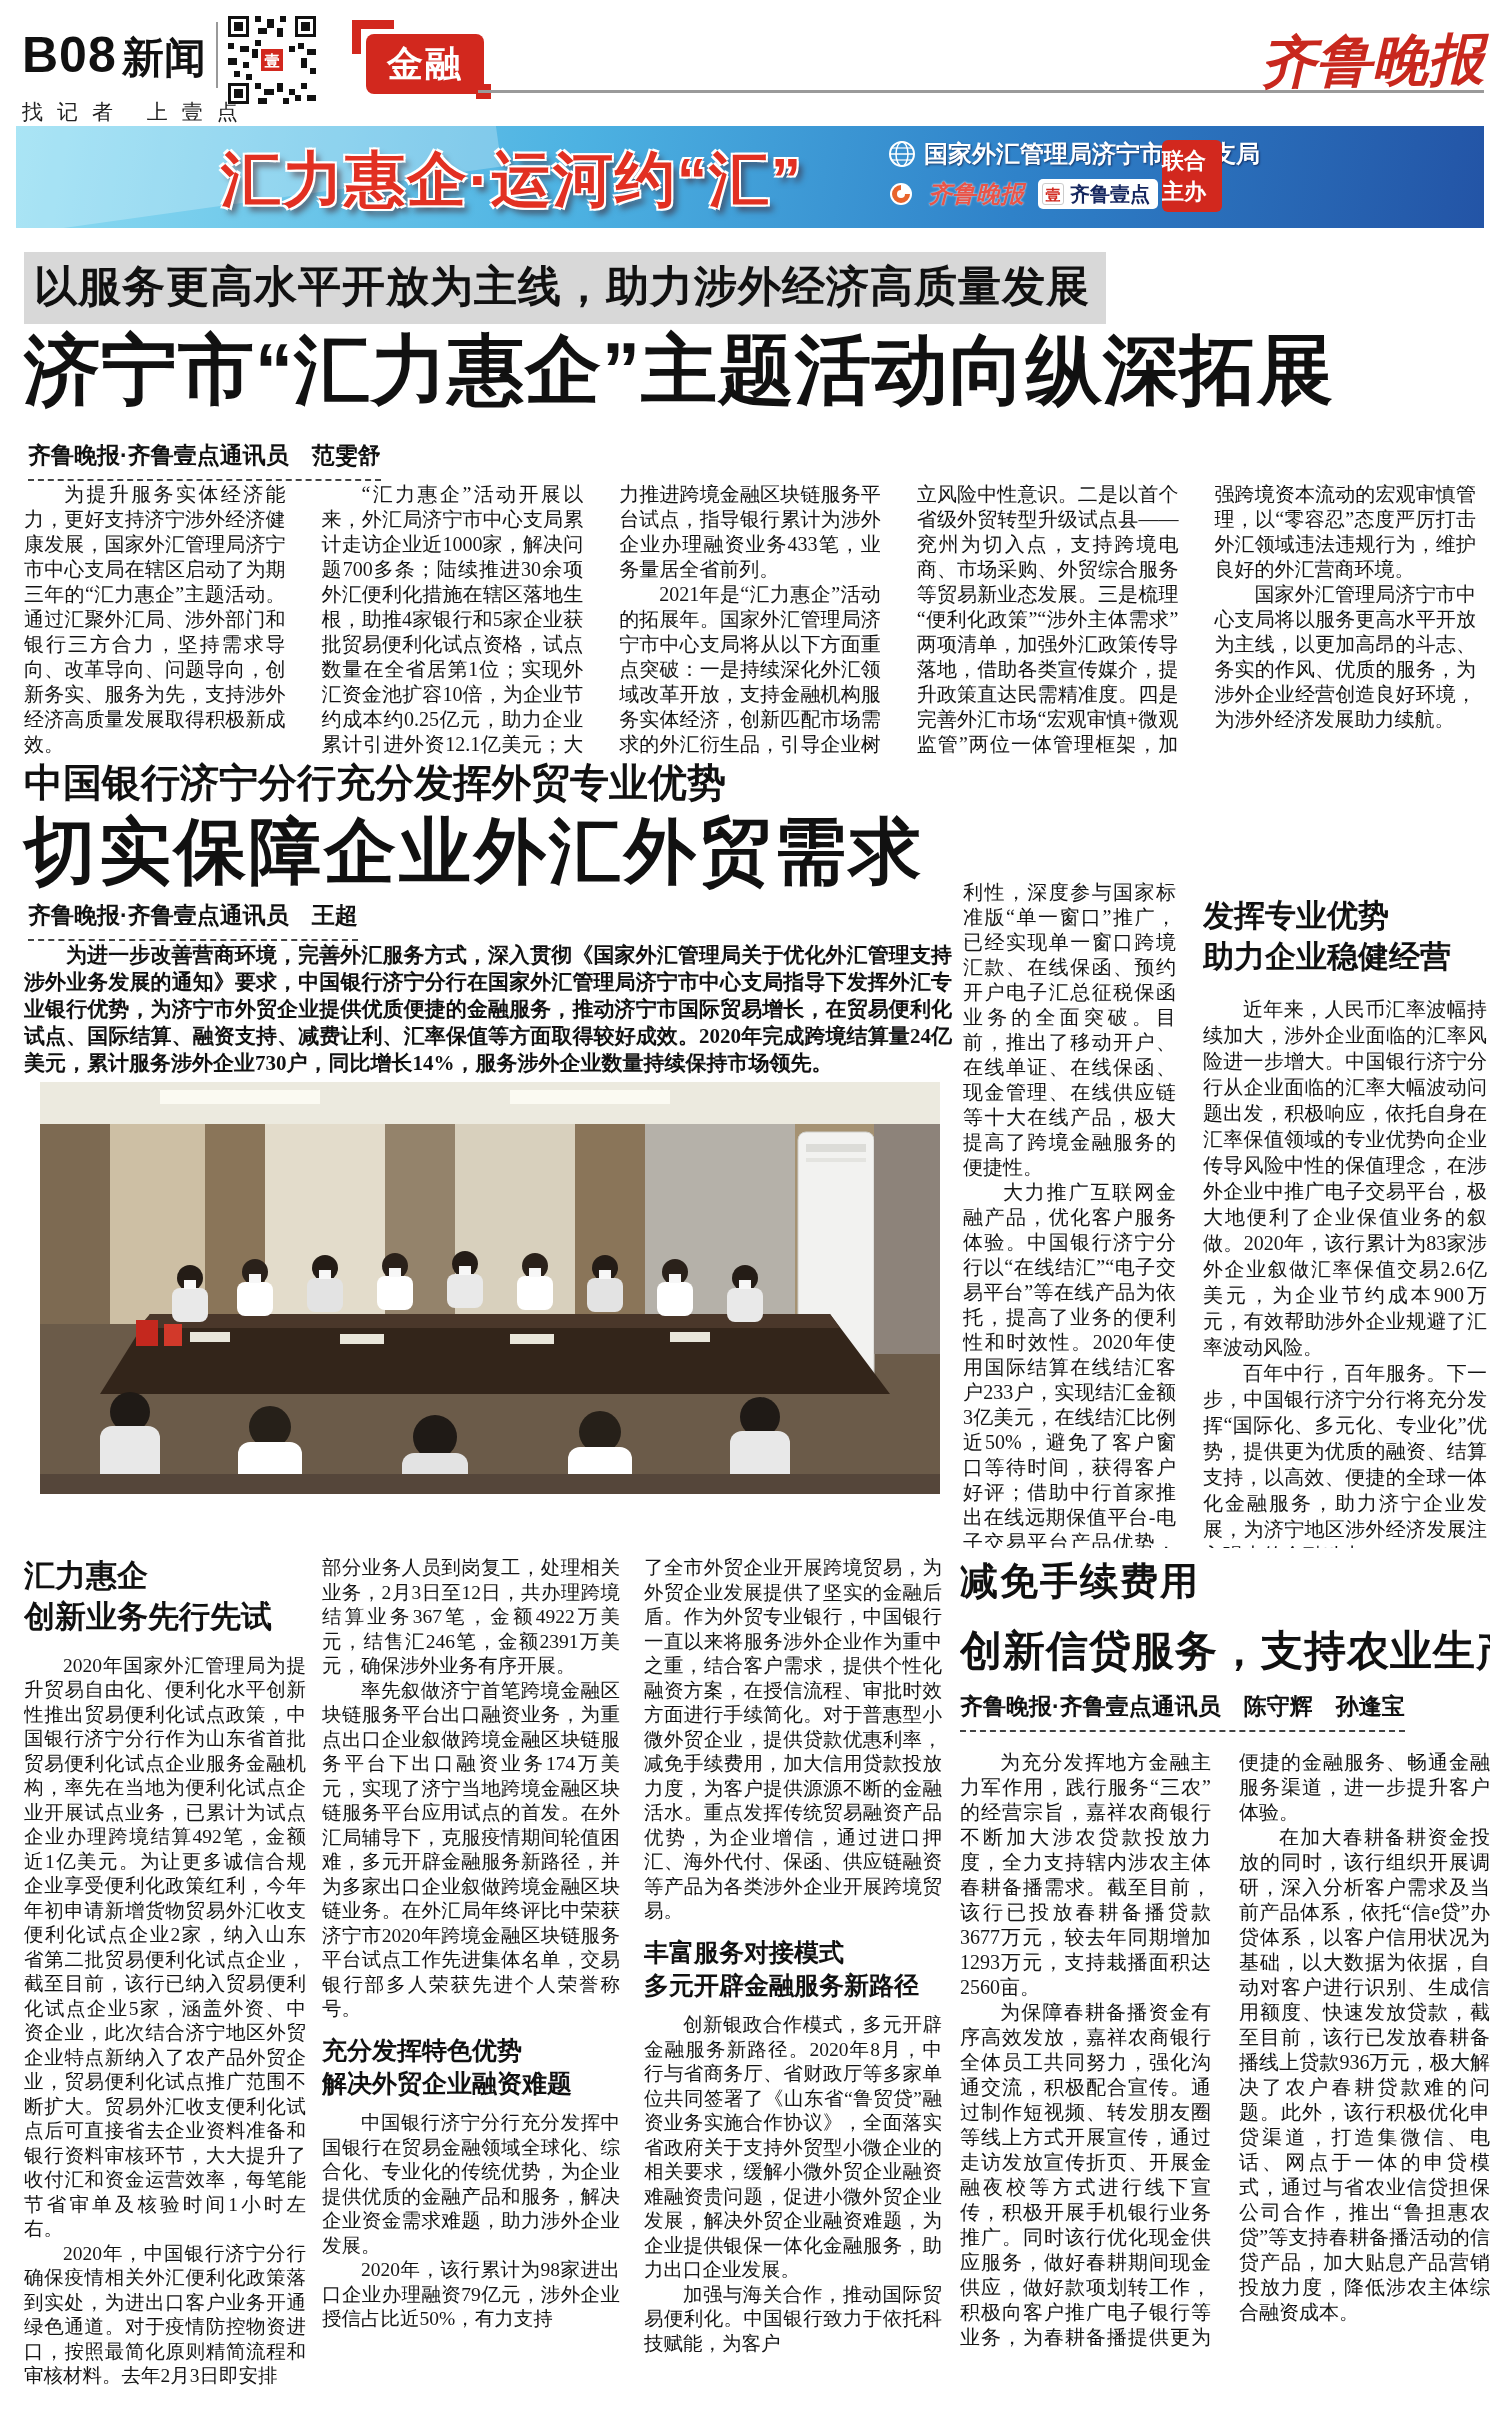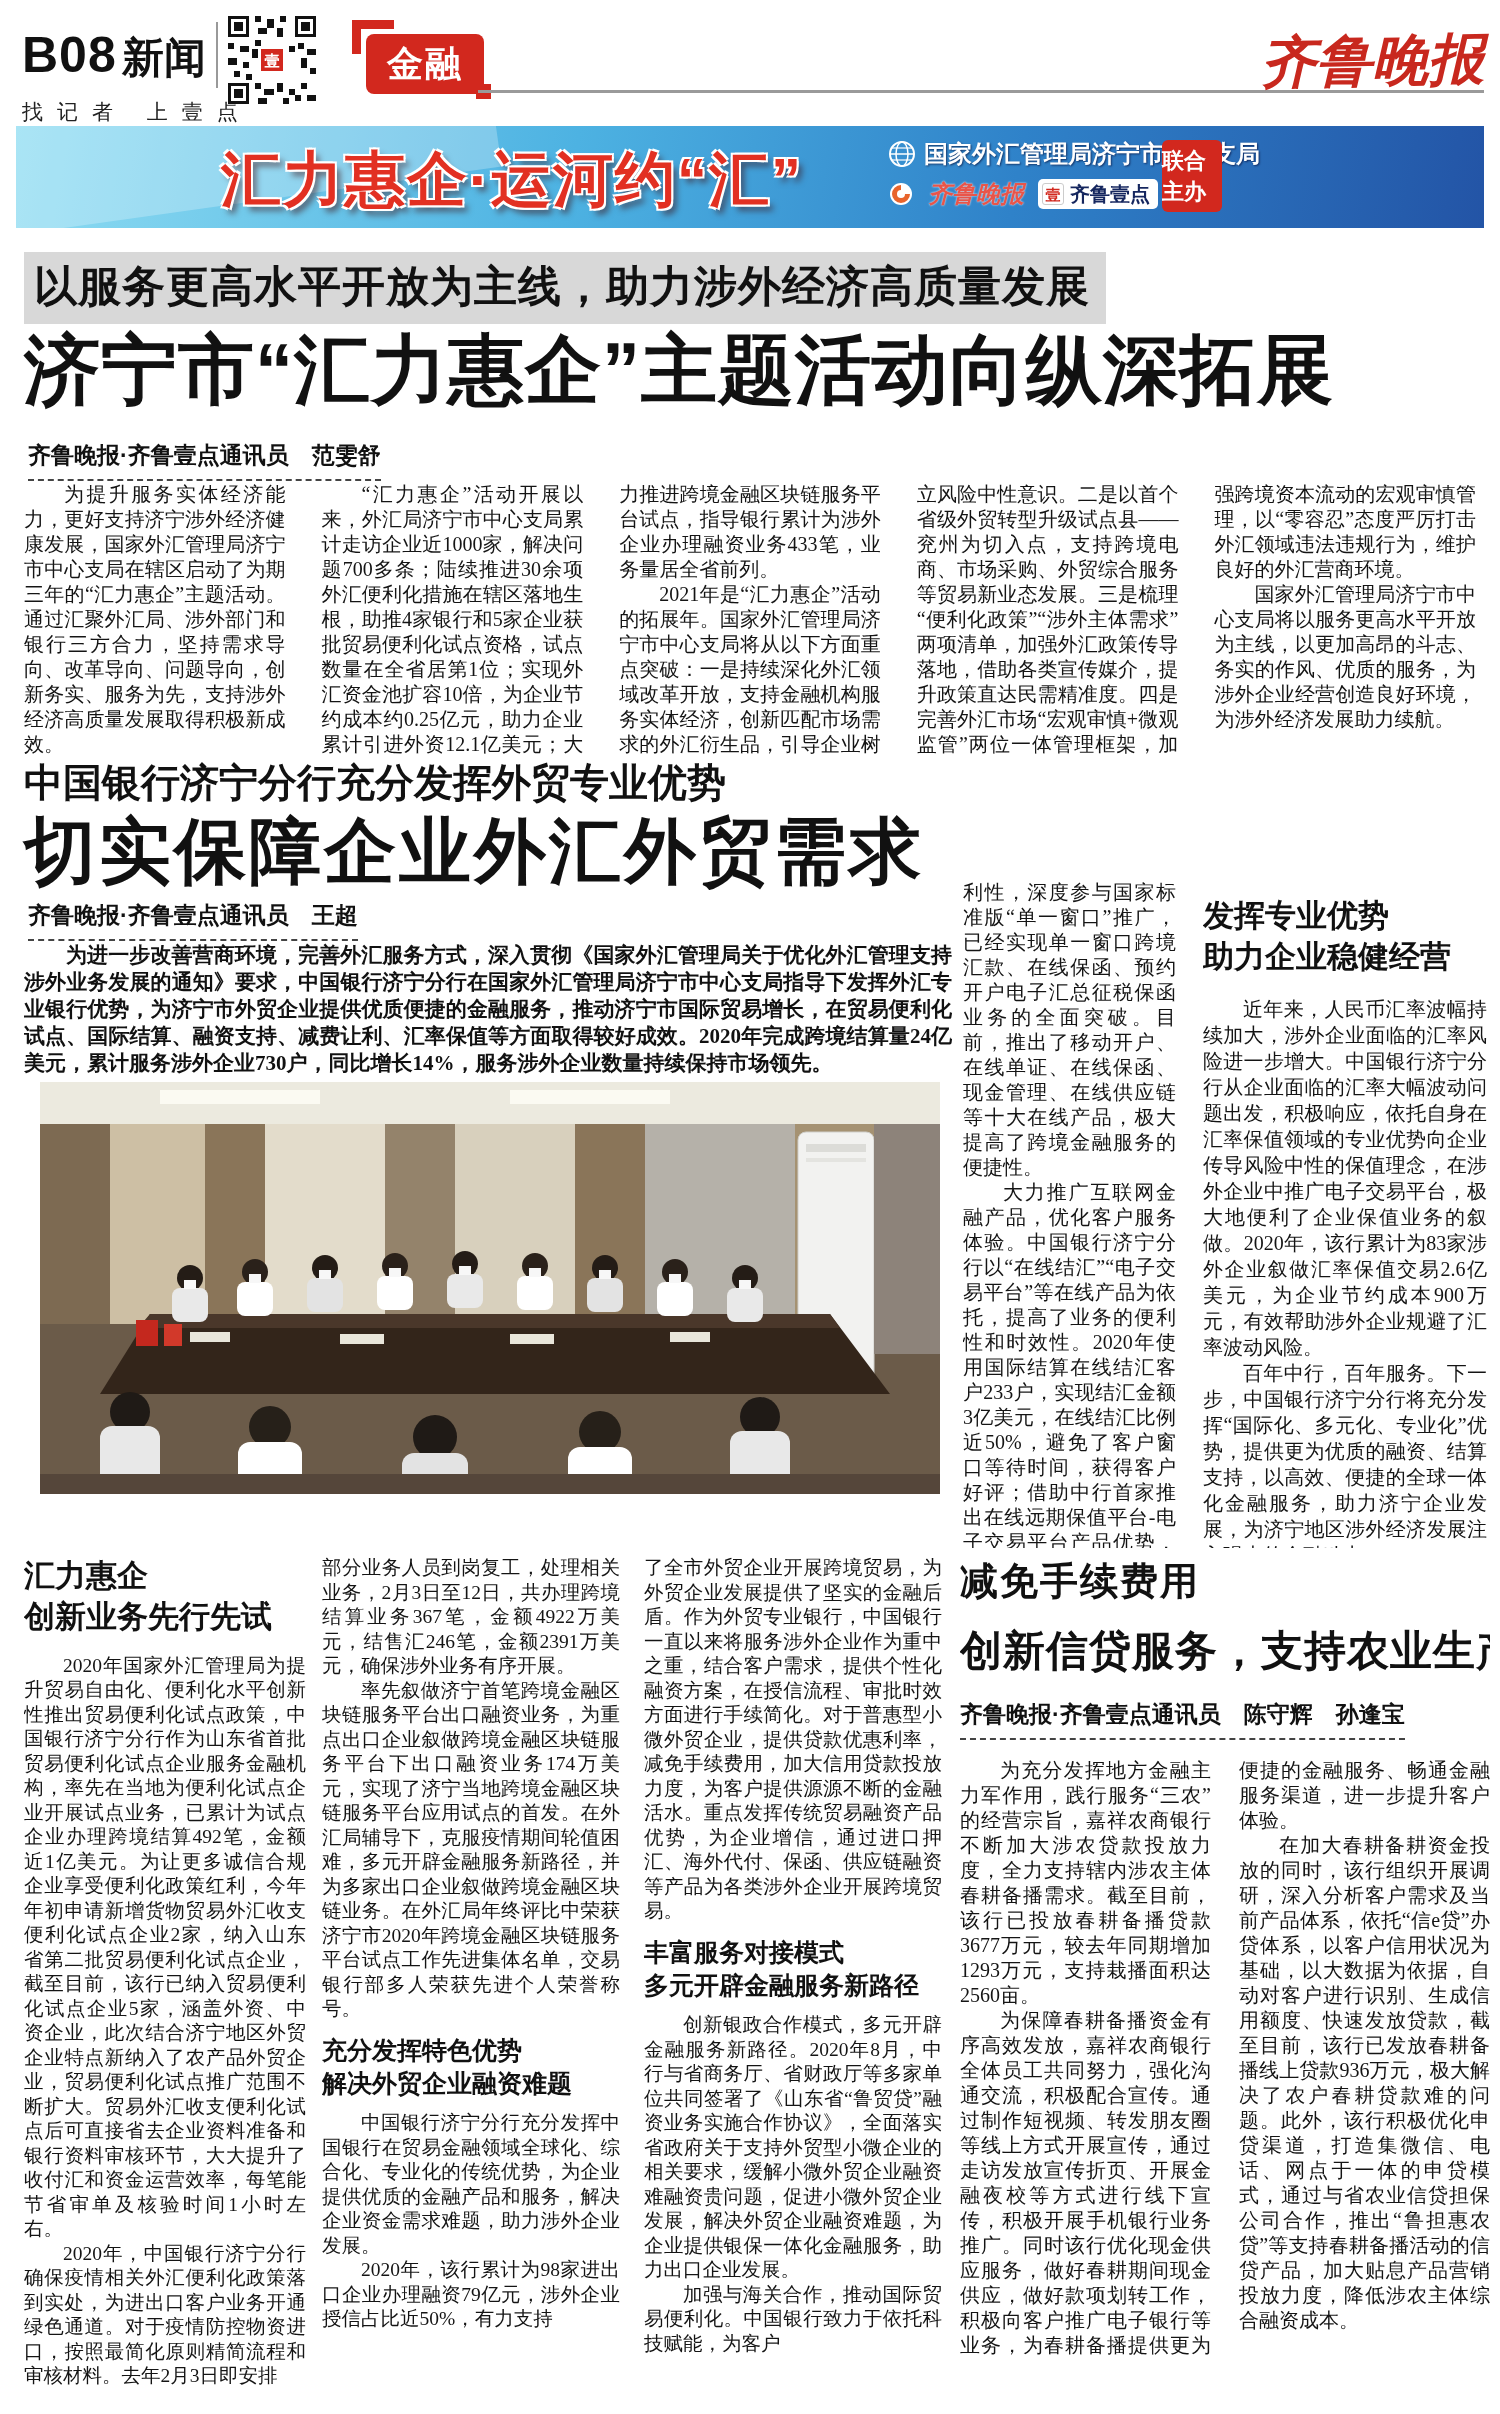--- a/index.html
+++ b/index.html
@@ -78,21 +78,21 @@
   .colA .bodytext{margin-top:16px;font-size:19.5px;line-height:24.5px;}
   .colB{position:absolute;left:322px;top:1556px;width:298px;height:852px;overflow:hidden;}
   .colC{position:absolute;left:644px;top:1556px;width:298px;height:852px;overflow:hidden;}
   .colB .bodytext,.colC .bodytext{font-size:19.5px;line-height:24.5px;}
   .subhead{font-size:25px;font-weight:900;line-height:1.35;margin:12px 0 10px 0;font-family:"Liberation Sans",sans-serif;}
 
   
   .a3{position:absolute;left:960px;top:1556px;width:530px;height:852px;overflow:hidden;}
   .a3-kicker{font-size:38px;font-weight:700;letter-spacing:2px;}
   .a3-headline{font-size:42px;font-weight:900;letter-spacing:1px;margin-top:16px;white-space:nowrap;}
-  .a3-byline{margin-top:20px;}
+  .a3-byline{margin-top:12px;}
   .a3-body{margin-top:18px;height:630px;overflow:hidden;column-count:2;column-gap:28px;}
 </style>
 </head>
 <body>
 
 <div class="page">
 
   <div class="hdr-pageno">B08</div>
   <div class="hdr-section">新闻</div>
   <div class="hdr-vline"></div>

